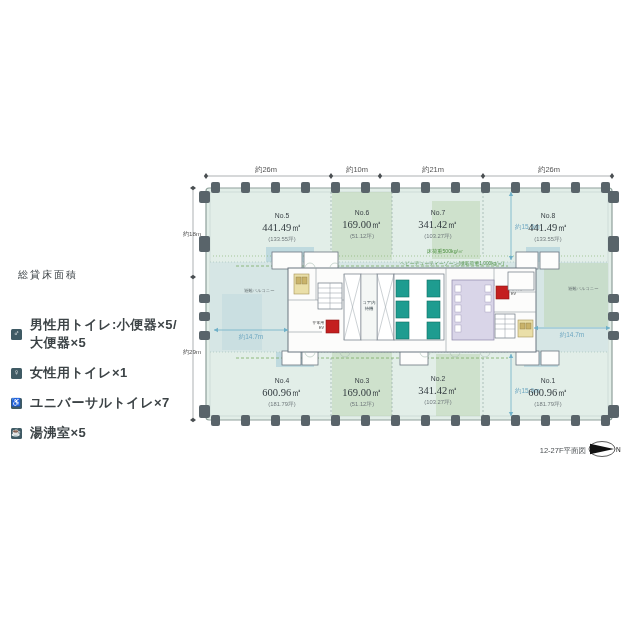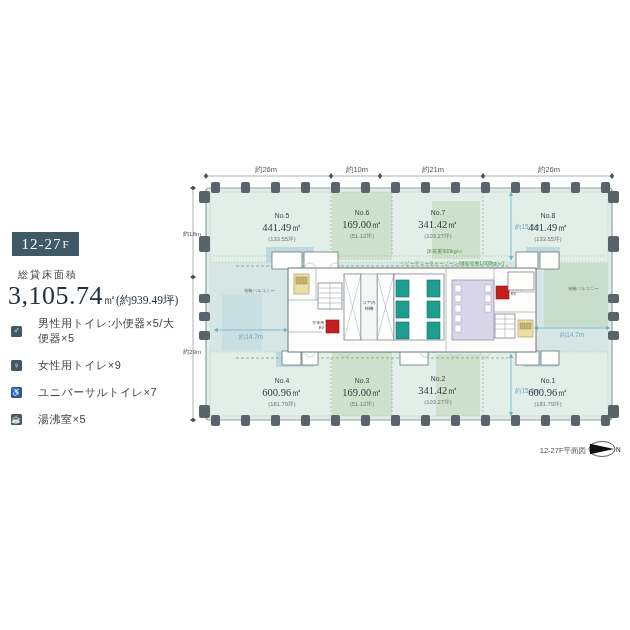--- a/index.html
+++ b/index.html
@@ -20,46 +20,39 @@
   .area-row{position:absolute;left:8px;top:281px;white-space:nowrap;color:#22313a;
             font-family:"Liberation Serif",serif;}
   .area-row .num{font-size:26px;letter-spacing:0.5px;}
   .area-row .unit{font-size:13px;}
   .area-row .tsubo{font-size:11.5px;}
   .fac{position:absolute;left:11px;top:316px;margin:0;padding:0;list-style:none;}
   .fac li{display:flex;align-items:center;margin-bottom:12px;}
   .fic{width:11px;height:11px;background:var(--c-badge);color:#fff;border-radius:1.5px;
        display:inline-flex;align-items:center;justify-content:center;font-size:8px;line-height:1;
        flex:0 0 11px;}
-  .ftext{margin-left:16px;font-size:11px;letter-spacing:0.5px;color:#3c4346;}
+  .ftext{margin-left:8px;font-size:13px;letter-spacing:0.5px;color:#3c4346;font-weight:bold;}
   svg text{font-family:"Liberation Sans",sans-serif;}
   svg text.serif{font-family:"Liberation Serif",serif;}
 </style>
 </head>
 <body>
 
 <div class="canvas">
 
   <aside class="panel">
-    <div class="badge">
-      <span>12-27</span>
-      <span class="suffix">F</span>
-    </div>
     <div class="area-label">総貸床面積</div>
-    <div class="area-row">
-      <span class="num">3,105.74</span><span class="unit">㎡</span><span class="tsubo">(約939.49坪)</span>
-    </div>
     <ul class="fac">
       <li>
         <span class="fic">♂</span>
         <span class="ftext">男性用トイレ:小便器×5/大便器×5</span>
       </li>
       <li>
         <span class="fic">♀</span>
-        <span class="ftext">女性用トイレ×9</span>
+        <span class="ftext">女性用トイレ×1</span>
       </li>
       <li>
         <span class="fic">♿</span>
         <span class="ftext">ユニバーサルトイレ×7</span>
       </li>
       <li>
         <span class="fic">☕</span>
         <span class="ftext">湯沸室×5</span>
       </li>
     </ul>

